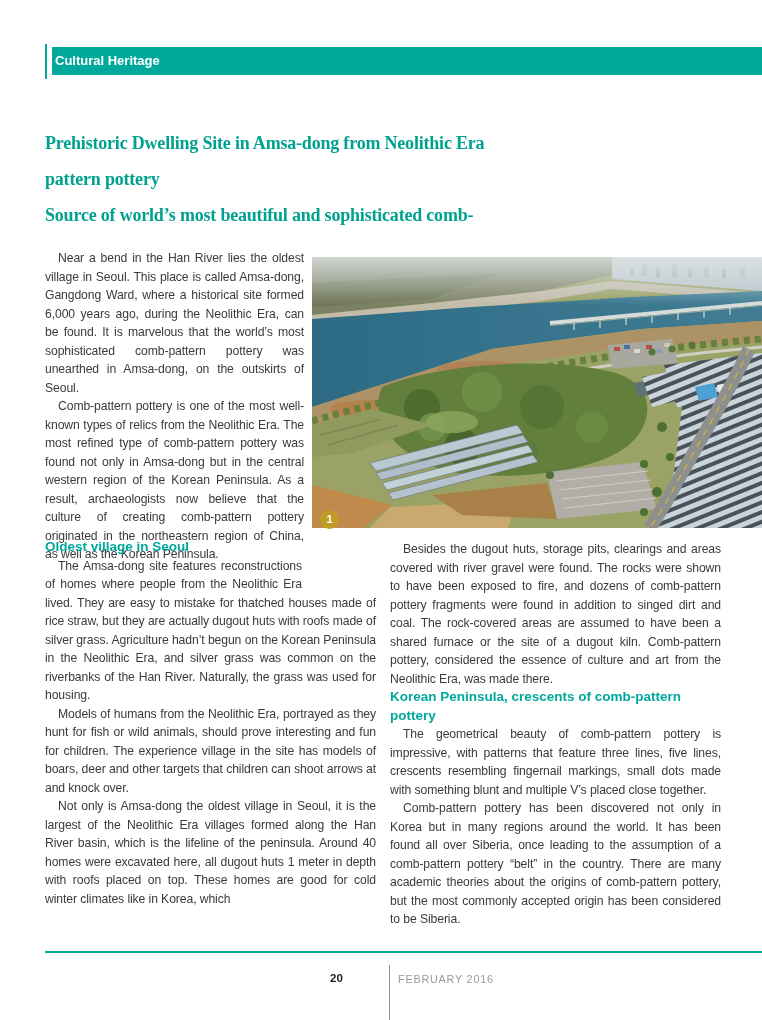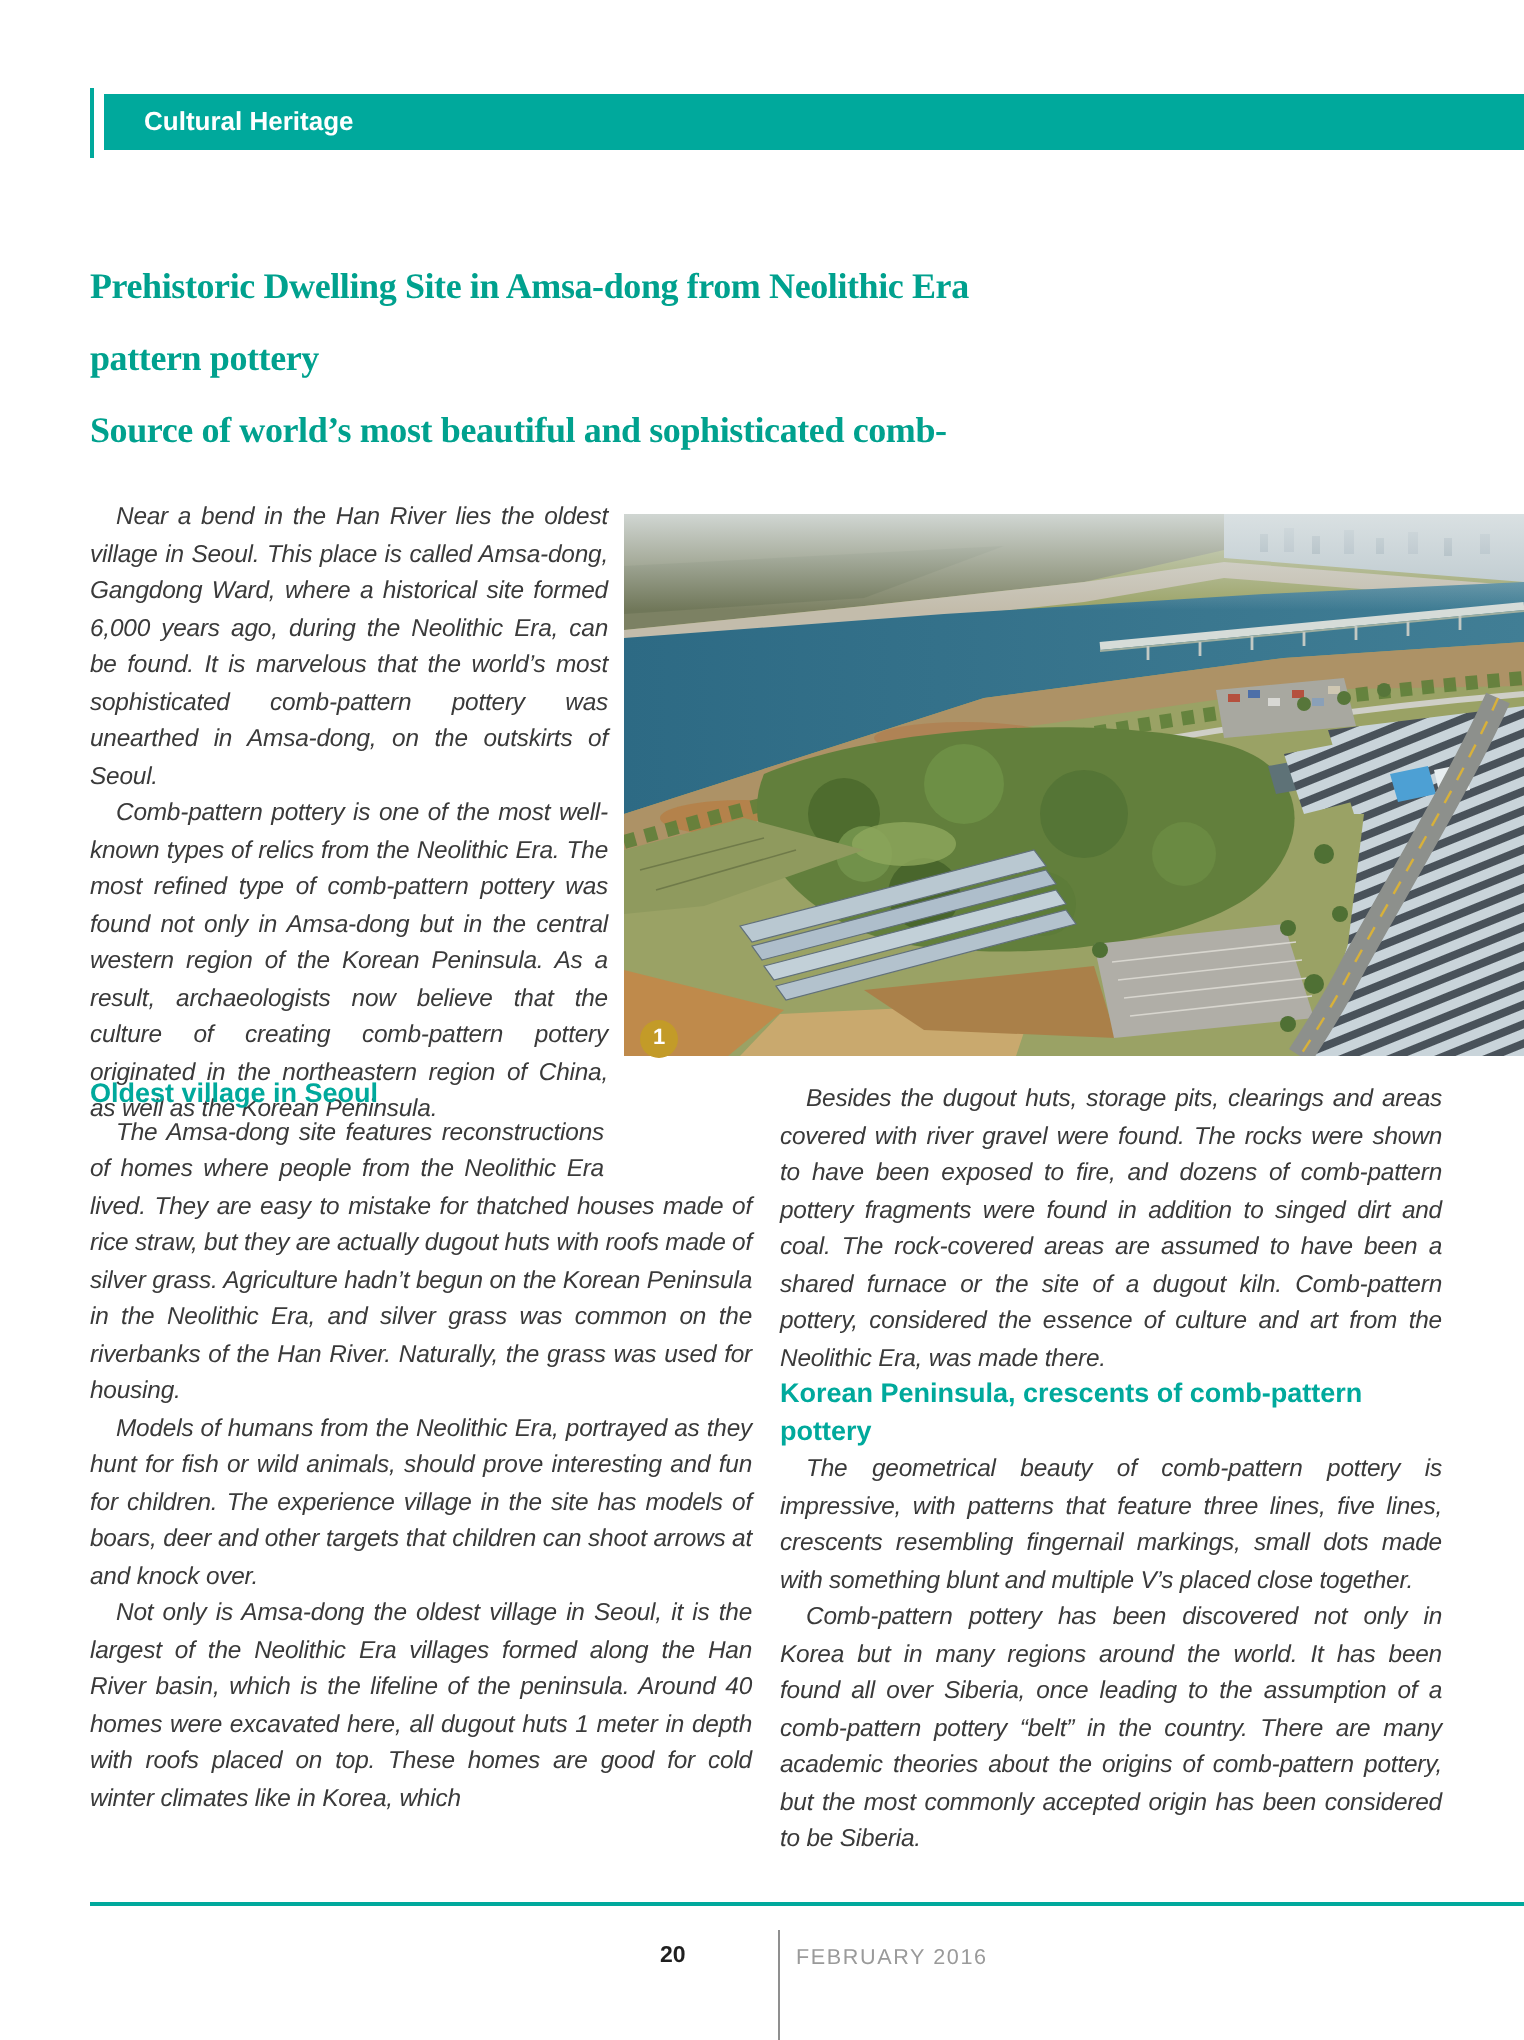--- a/index.html
+++ b/index.html
@@ -7,40 +7,40 @@
     position:relative; width:762px; height:1020px; margin:0 auto;
     background:#ffffff; overflow:hidden;
     font-family:"Liberation Sans", sans-serif;
     -webkit-font-smoothing:antialiased;
   }
   
   .kicker-rule { position:absolute; left:45px; top:44px; width:2px; height:35px; background:var(--accent,#00a99c); }
   .kicker-band {
     position:absolute; left:52px; top:47px; right:0; height:28px;
     background:var(--accent,#00a99c); color:#fff;
-    font-size:13px; font-weight:bold; line-height:28px; padding-left:20px;
+    font-size:13px; font-weight:bold; line-height:28px; padding-left:3px;
     box-sizing:border-box;
   }
   
   .title {
     position:absolute; left:45px; top:125px; width:690px;
     font-family:"Liberation Serif", serif; font-weight:bold;
     font-size:18px; line-height:36px; letter-spacing:-0.2px;
     color:var(--accent-dark,#00a18e);
   }
   
   .col {
     position:absolute; font-size:12.2px; line-height:18.5px;
     letter-spacing:-0.1px; color:var(--body-text,#3a3a3a); text-align:justify;
   }
   .col p { margin:0; }
   .col-top  { left:45px;  top:249px; width:259px; }
   .col-bl   { left:45px;  top:538px; width:331px; }
   .col-r    { left:390px; top:540px; width:331px; }
-  .para { text-indent:13px;font-style:italic; }
+  .para { text-indent:13px; }
   .h-section {
     color:var(--accent,#00a99c); font-weight:bold; font-size:13.5px;
     margin:13px 0 7px 0; text-align:left; letter-spacing:0;
   }
   .badge-clear { float:right; width:74px; height:40px; }
   
   .photo { position:absolute; left:312px; top:257px; width:450px; height:271px; overflow:hidden; }
   .photo svg { display:block; }
   .photo-badge {
     position:absolute; left:320px; top:510px; width:19px; height:19px;

